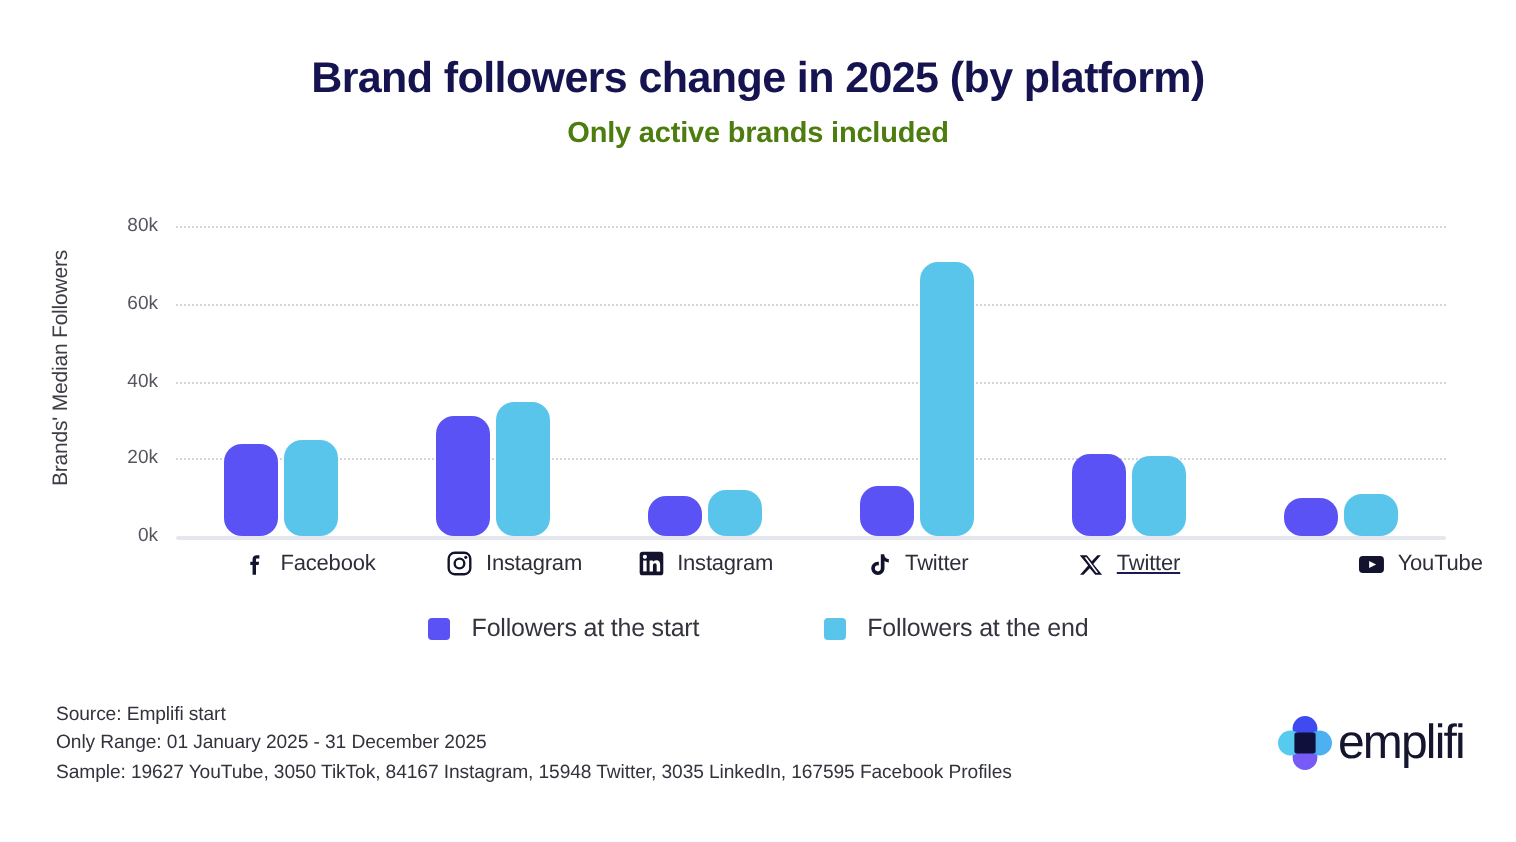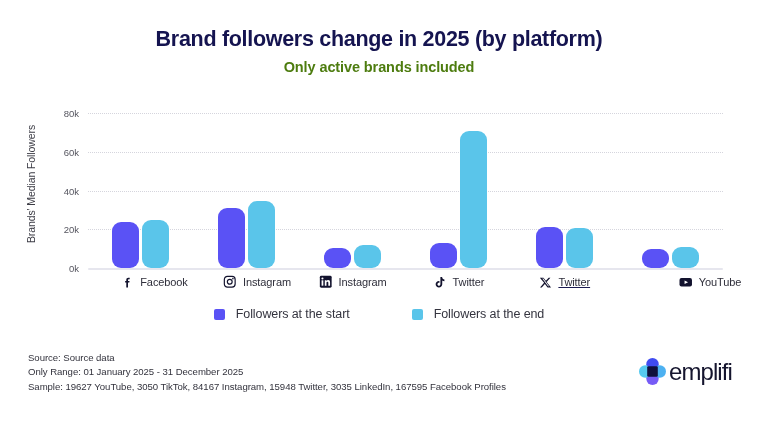--- a/index.html
+++ b/index.html
@@ -324,21 +324,21 @@
       <span class="legend-swatch" style="background: rgb(90, 82, 245);"></span>
       <span class="legend-label">Followers at the start</span>
     </div>
     <div class="legend-item">
       <span class="legend-swatch" style="background: rgb(90, 197, 234);"></span>
       <span class="legend-label">Followers at the end</span>
     </div>
   </div>
 
 <div id="footer">
-    <div class="foot-line"><span class="foot-key">Source:  </span><span>Source data</span></div>
+    <div class="foot-line"><span class="foot-key">Source:  </span><span>Emplifi start</span></div>
     <div class="foot-line"><span class="foot-key">Only Range:  </span><span>01 January 2025 - 31 December 2025</span></div>
     <div class="foot-line"><span class="foot-key">Sample:  </span><span>19627 YouTube, 3050 TikTok, 84167 Instagram, 15948 Twitter, 3035 LinkedIn, 167595 Facebook Profiles</span></div>
   </div>
 
 <div id="brand">
   <div id="brand-mark">
     <svg width="27" height="27" viewBox="0 0 27 27">
       <circle cx="13.5" cy="6.2" r="6.2" fill="#2f3cf0" opacity="0.92"></circle>
       <circle cx="13.5" cy="20.8" r="6.2" fill="#6a4df5" opacity="0.92"></circle>
       <circle cx="6.2" cy="13.5" r="6.2" fill="#4ec7ef" opacity="0.95"></circle>

